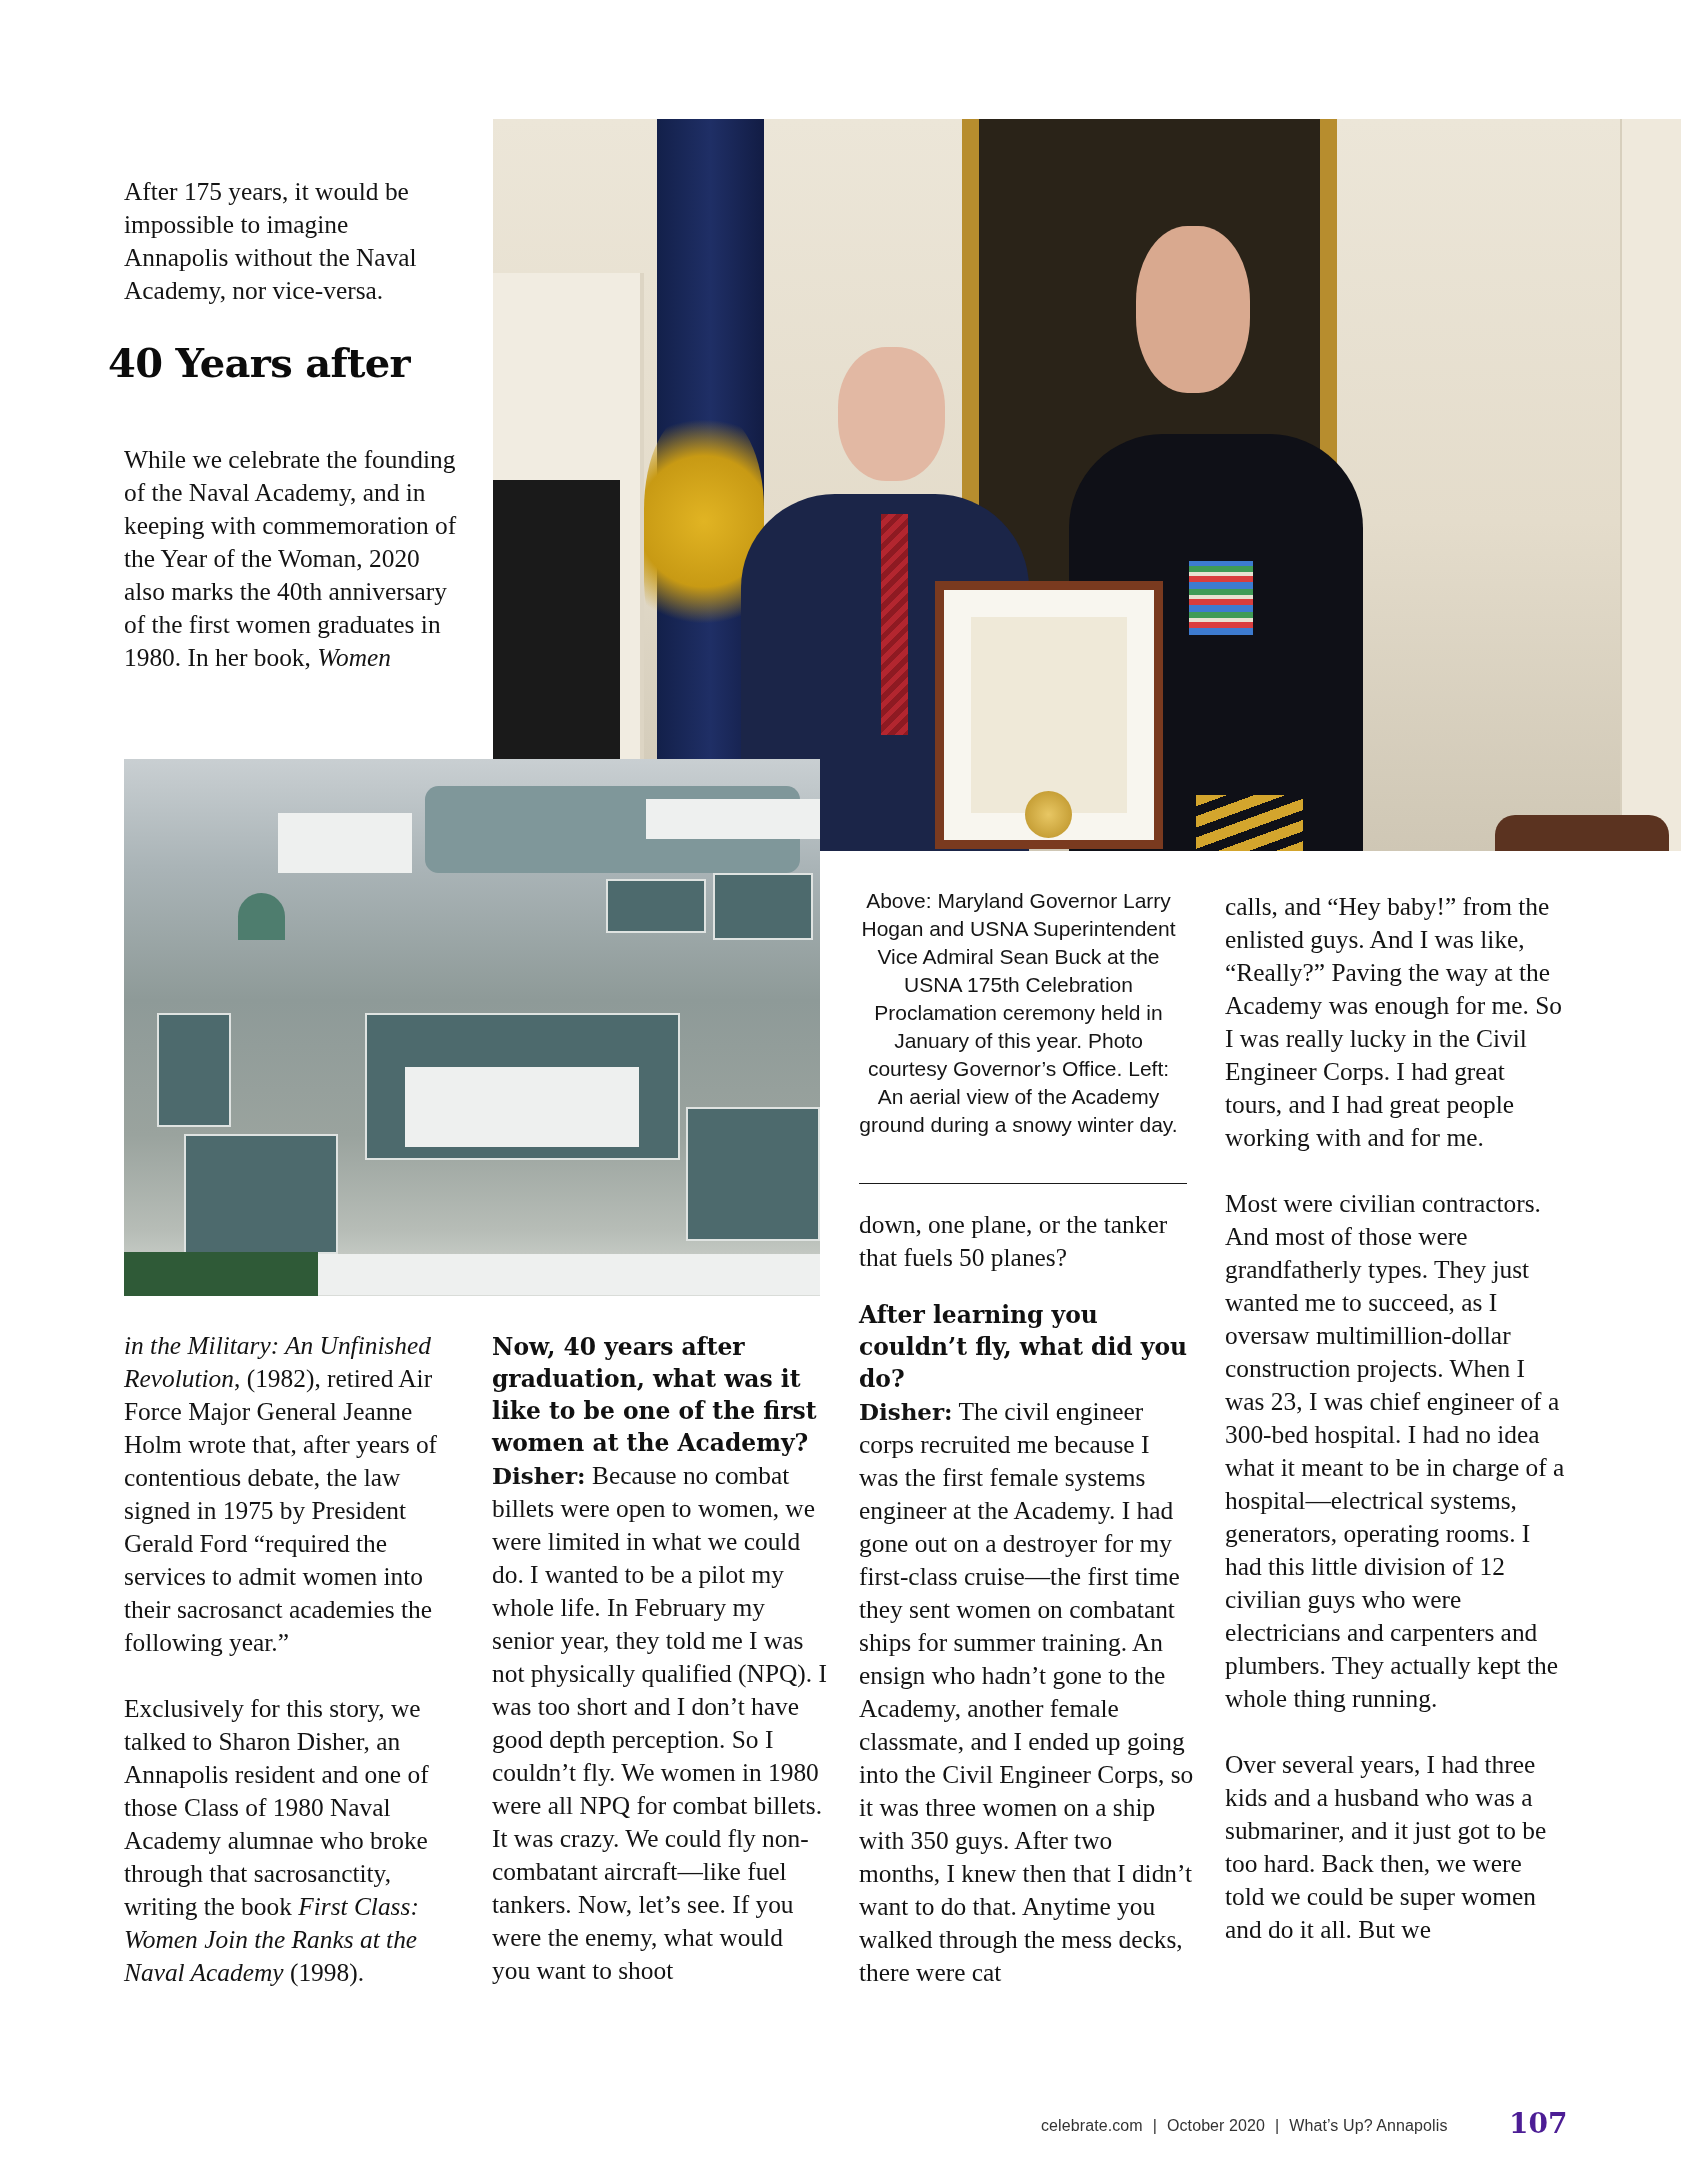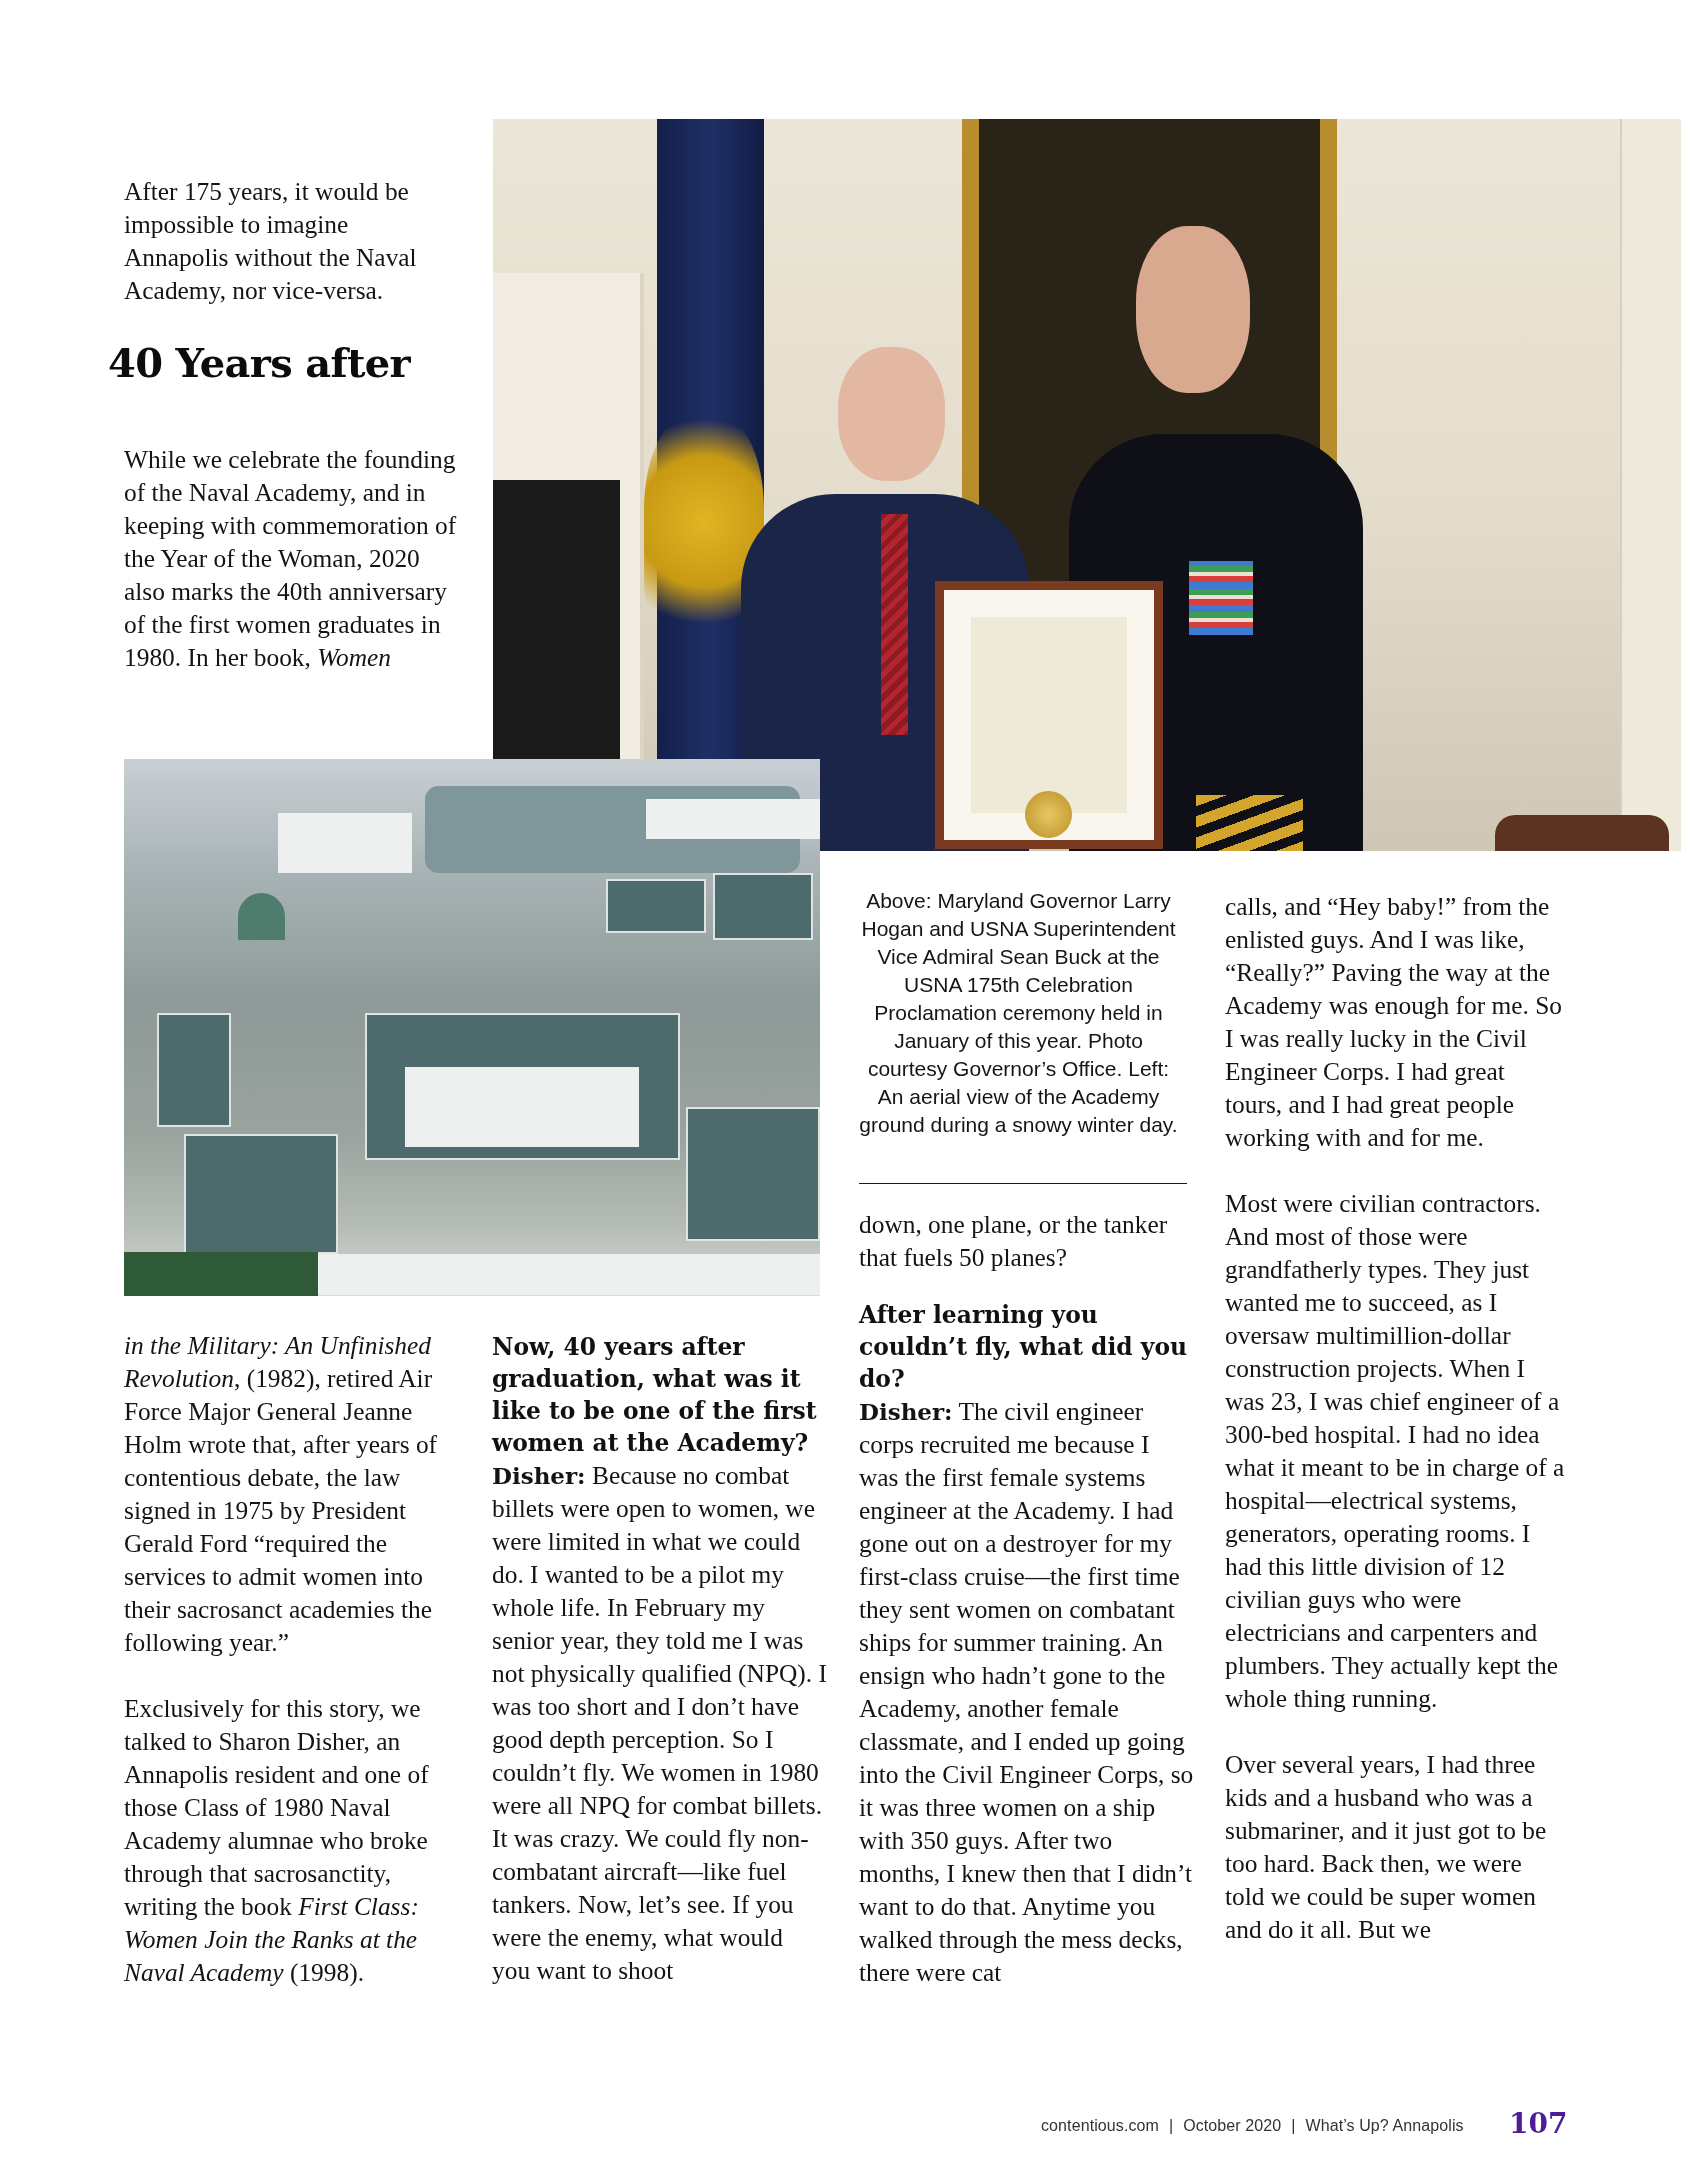--- a/index.html
+++ b/index.html
@@ -123,20 +123,20 @@
 
 <div class="abs body-text" style="left:1225px; top:890px; width:341px;">
   <p>calls, and “Hey baby!” from the enlisted guys. And I was like, “Really?” Paving the way at the Academy was enough for me. So I was really lucky in the Civil Engineer Corps. I had great tours, and I had great people working with and for me.</p>
   <div class="gap"></div>
   <p>Most were civilian contractors. And most of those were grandfatherly types. They just wanted me to succeed, as I oversaw multimillion-dollar construction projects. When I was 23, I was chief engineer of a 300-bed hospital. I had no idea what it meant to be in charge of a hospital—electrical systems, generators, operating rooms. I had this little division of 12 civilian guys who were electricians and carpenters and plumbers. They actually kept the whole thing running.</p>
   <div class="gap"></div>
   <p>Over several years, I had three kids and a husband who was a submariner, and it just got to be too hard. Back then, we were told we could be super women and do it all. But we</p>
 </div>
 
 <div class="abs footer" style="left:1041px; top:2117px; white-space:nowrap;">
-  <span>contentious.com</span>
+  <span>celebrate.com</span>
   <span style="margin:0 5.4px;">|</span>
   <span>October 2020</span>
   <span style="margin:0 5.4px;">|</span>
   <span>What’s Up? Annapolis</span>
 </div>
 <div class="abs pagenum" style="left:1509px; top:2107px;">107</div>
 
 
 </body></html>

